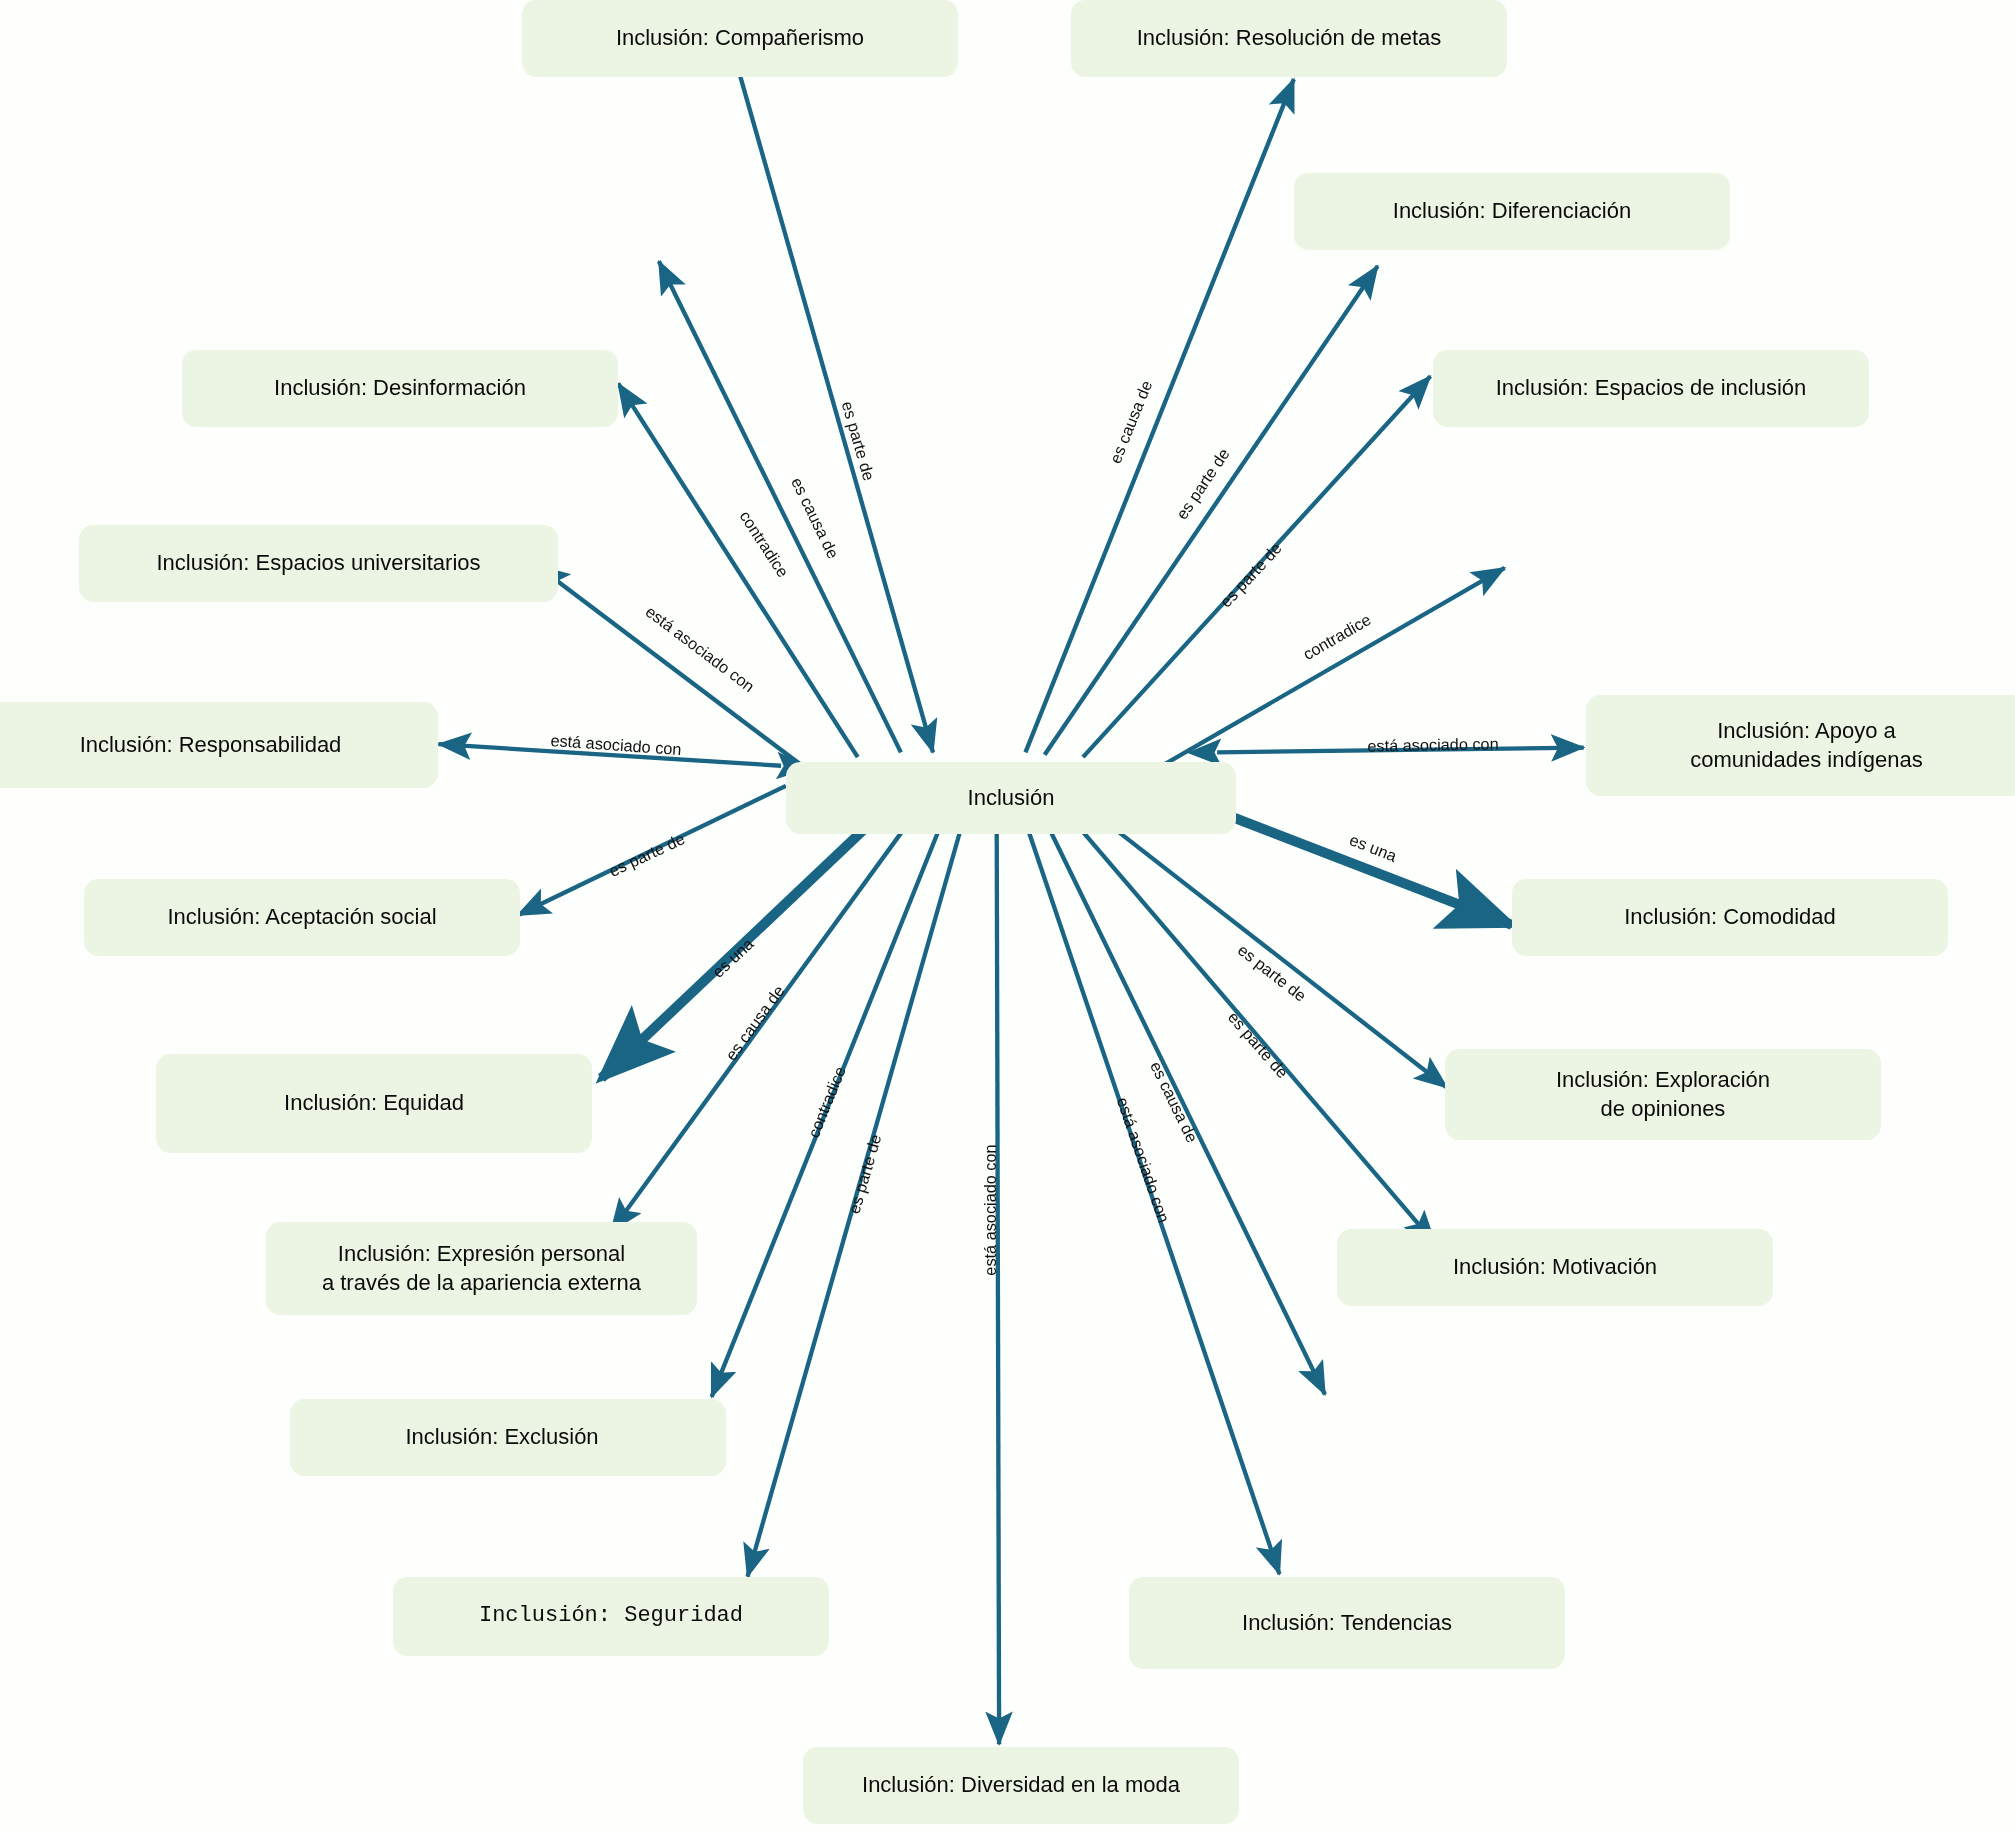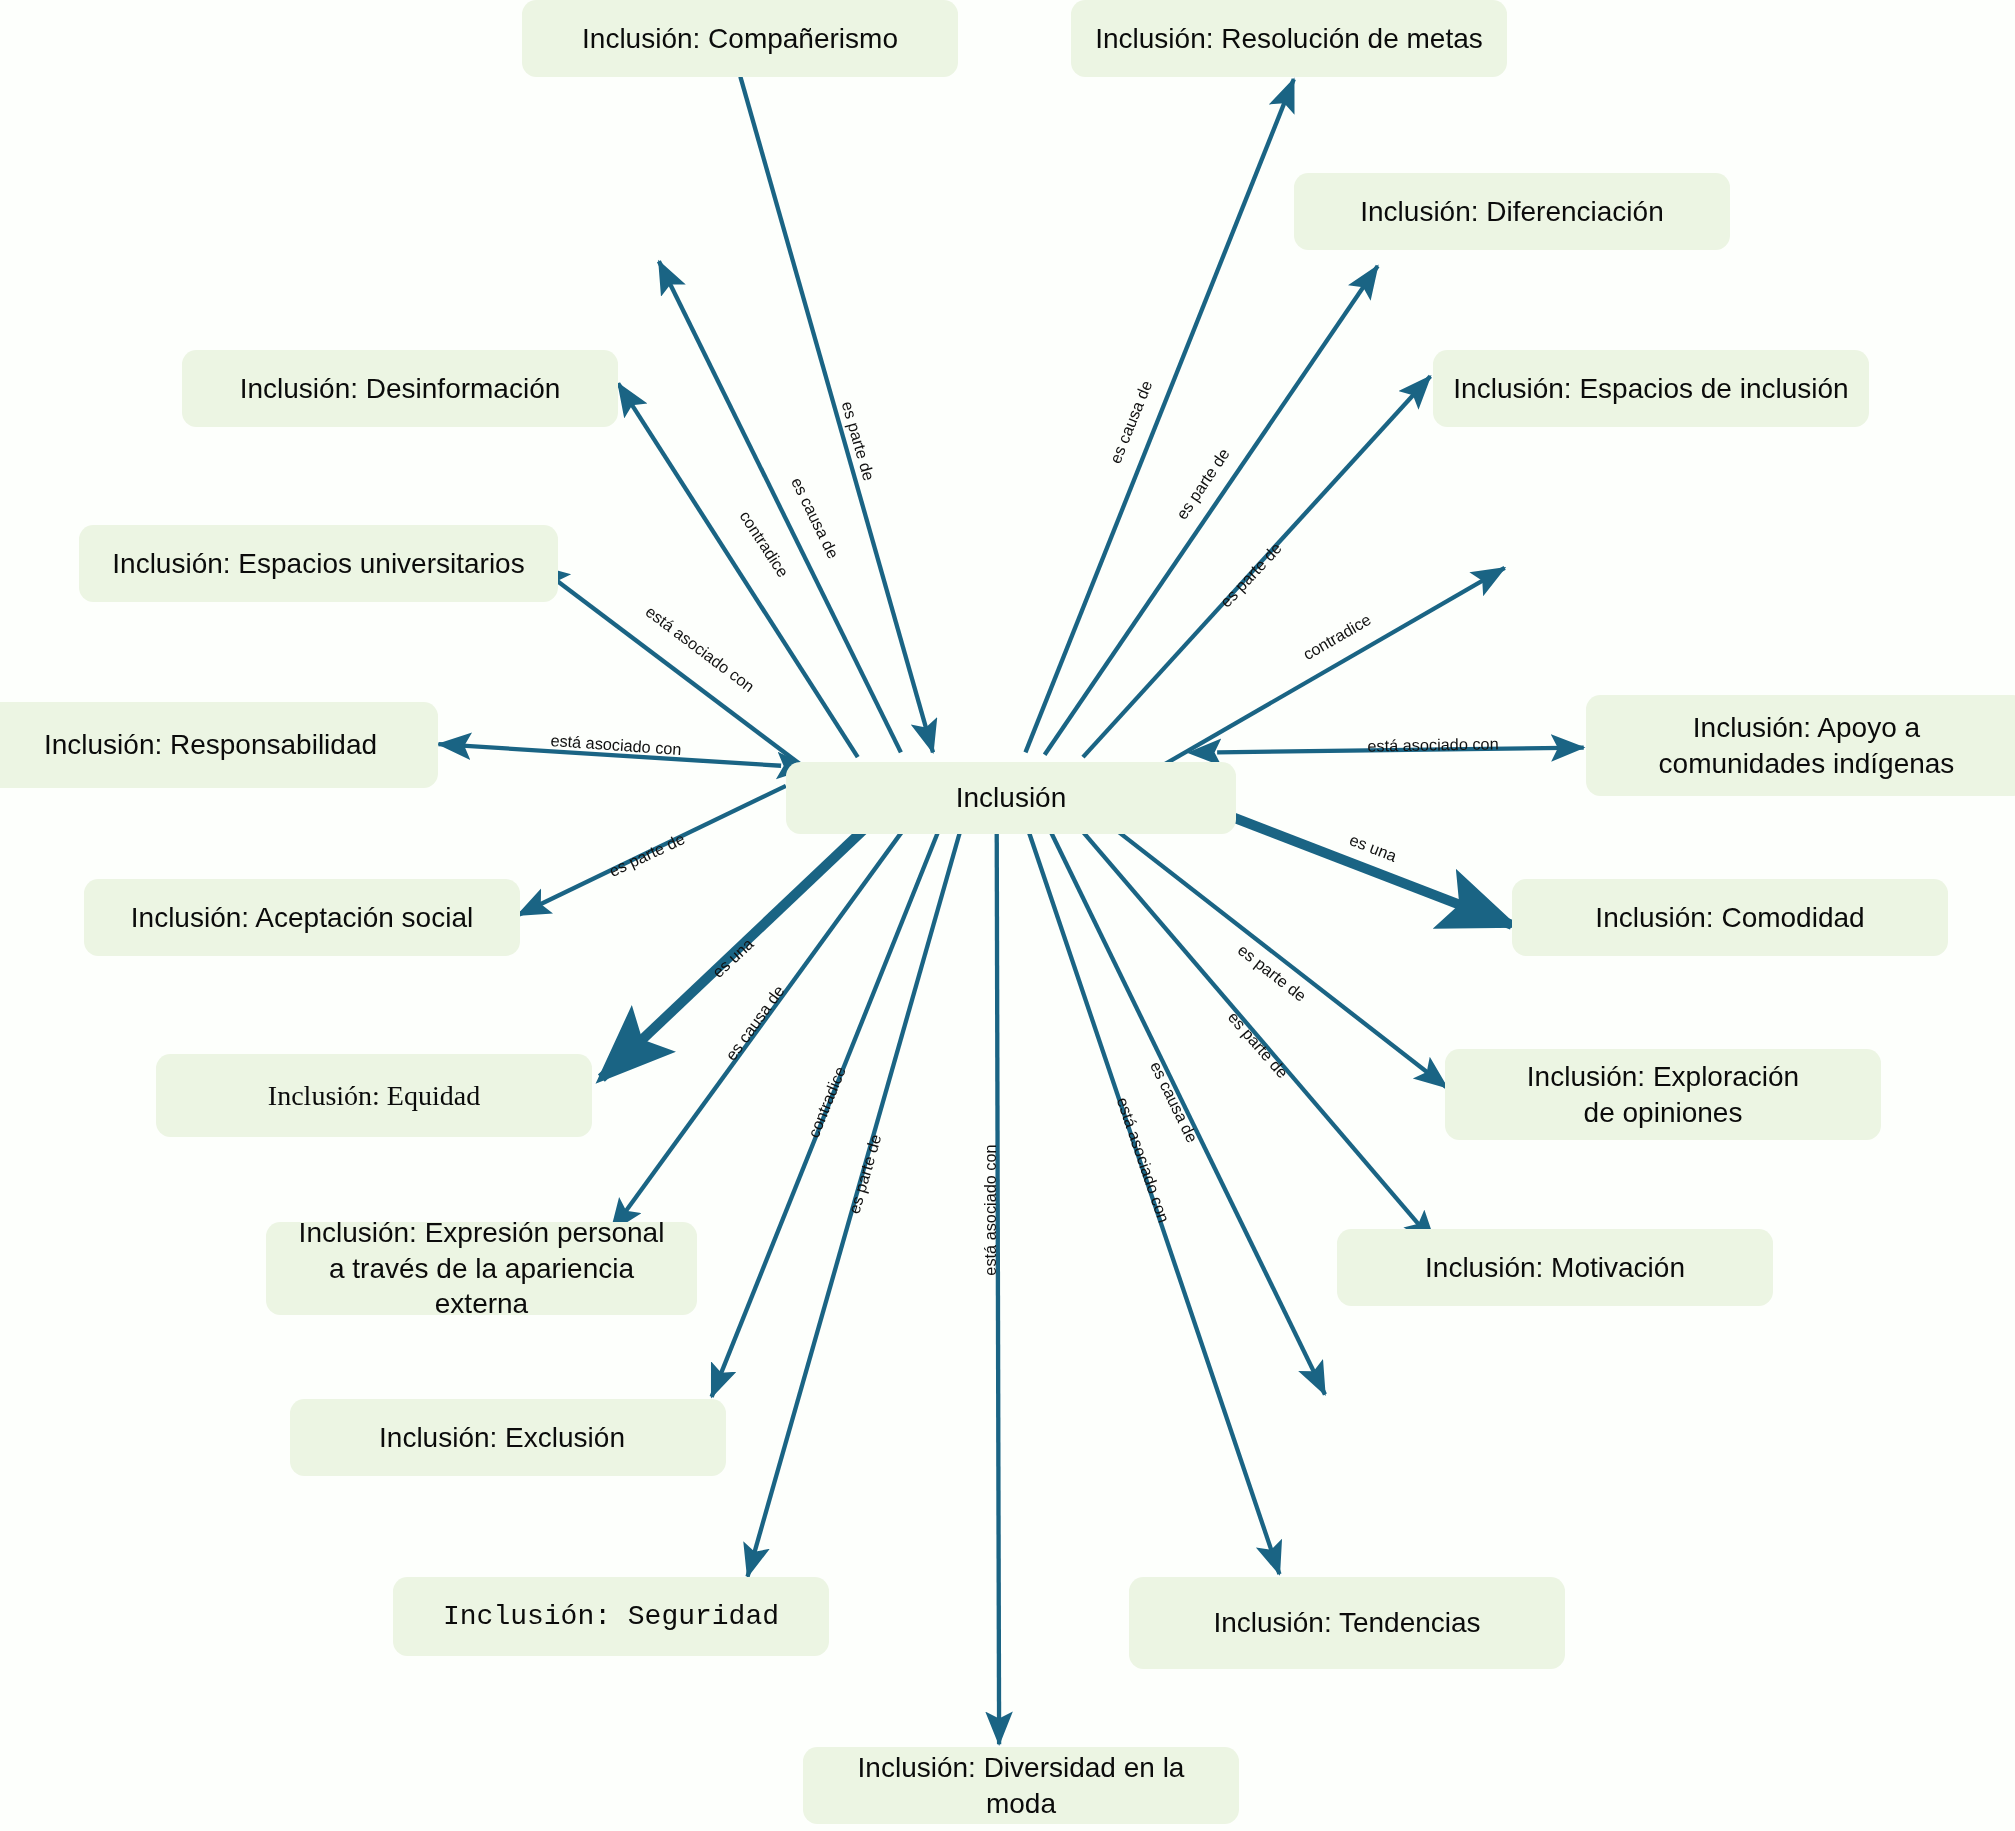--- a/index.html
+++ b/index.html
@@ -6,21 +6,21 @@
   body{font-family:"Liberation Sans",sans-serif;}
   #stage{position:relative;width:2015px;height:1832px;background:#fdfffc;overflow:hidden;}
   #edges{position:absolute;left:0;top:0;width:2015px;height:1832px;}
   .node{
     position:absolute;
     background:#ecf5e3;
     border-radius:14.4px;
     display:flex;align-items:center;justify-content:center;
     text-align:center;
     color:#0b0b0b;
-    font-size:28px;
+    font-size:22px;
     line-height:1.28;
     padding:16.3px 19px;
     box-sizing:border-box;
     white-space:pre-line;
   }
   .elabel{
     position:absolute;
     font-size:16.3px;
     color:#111;
     white-space:nowrap;
@@ -109,21 +109,21 @@
 
   <div class="node" style="left:1586px;top:695px;width:441px;height:101px;">Inclusión: Apoyo a
 comunidades indígenas</div>
 
   <div class="node" style="left:786px;top:762px;width:450px;height:72px;">Inclusión</div>
 
   <div class="node" style="left:84px;top:879px;width:436px;height:77px;">Inclusión: Aceptación social</div>
 
   <div class="node" style="left:1512px;top:879px;width:436px;height:77px;">Inclusión: Comodidad</div>
 
-  <div class="node" style="left:156px;top:1054px;width:436px;height:83px;font-family:Liberation Serif, serif;">Inclusión: Equidad</div>
+  <div class="node" style="left:156px;top:1054px;width:436px;height:99px;">Inclusión: Equidad</div>
 
   <div class="node" style="left:1445px;top:1049px;width:436px;height:91px;">Inclusión: Exploración
 de opiniones</div>
 
   <div class="node" style="left:266px;top:1222px;width:431px;height:93px;">Inclusión: Expresión personal
 a través de la apariencia externa</div>
 
   <div class="node" style="left:1337px;top:1229px;width:436px;height:77px;">Inclusión: Motivación</div>
 
   <div class="node" style="left:290px;top:1399px;width:436px;height:77px;padding-left:7px;">Inclusión: Exclusión</div>

